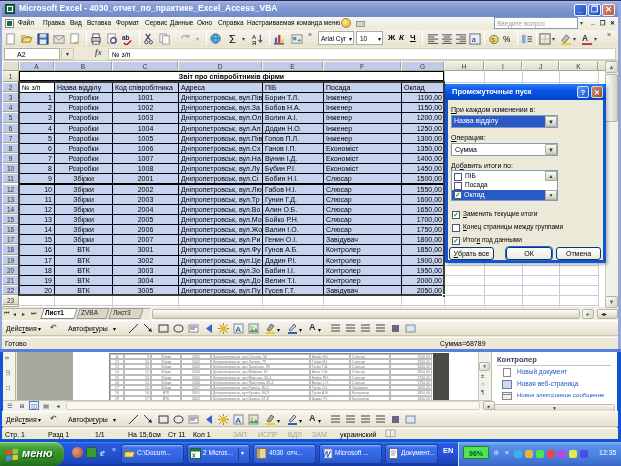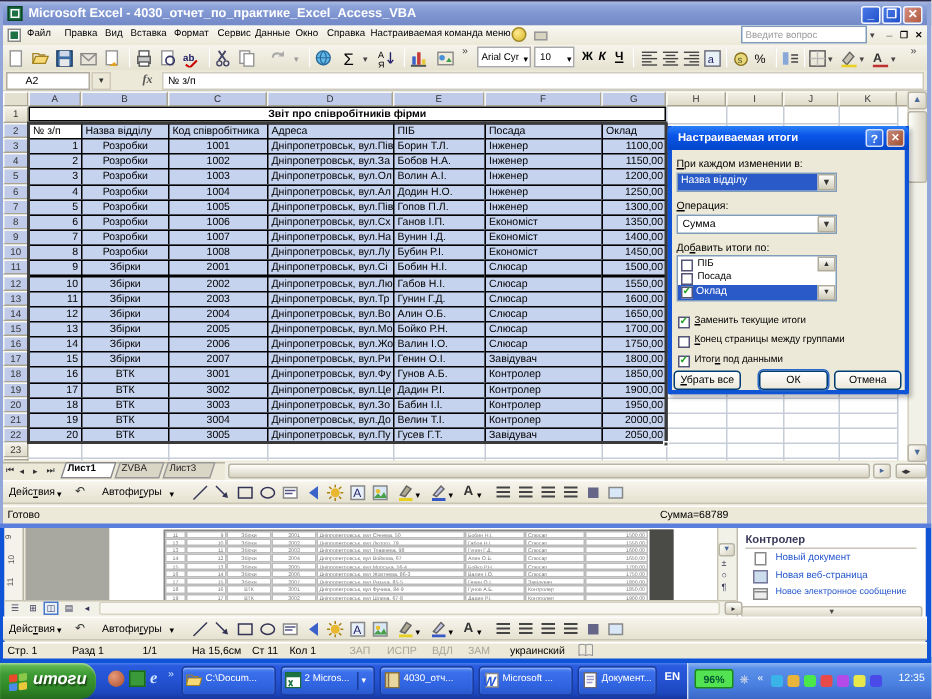--- a/index.html
+++ b/index.html
@@ -493,21 +493,21 @@
     </svg></div>
 <div class="ab" style="left:405px;top:323px;width:11px;height:11px;"><svg width="11" height="11">
       <rect x="1" y="2" width="9" height="7" fill="#d8e8f8" stroke="#888"></rect>
     </svg></div>
 <div class="ab" style="left:2px;top:337px;width:616px;height:12px;background:#ece9d8;border-top:1px solid #fff;"></div>
 <div class="ab t7" style="left:5px;top:339px;">Готово</div>
 <div class="ab t7" style="left:440px;top:339px;">Сумма=68789</div>
 <div class="ab" style="left:0;top:349px;width:621px;height:3px;background:#5a7edc;"></div>
 <div class="ab" style="left:445px;top:84px;width:161px;height:179px;background:#ece9d8;border:3px solid #0f53d7;border-top:none;border-radius:0 0 2px 2px;box-shadow:2px 2px 3px rgba(0,0,0,0.25);"></div>
 <div class="ab" style="left:445px;top:84px;width:161px;height:16px;background:linear-gradient(180deg,#2a80f8 0%,#0a55e8 40%,#0347cc 90%);border-radius:4px 4px 0 0;"></div>
-<div class="ab" style="left:452px;top:87px;color:#fff;font-weight:bold;font-size:7.5px;white-space:nowrap;">Настраиваемая итоги</div>
+<div class="ab" style="left:452px;top:87px;color:#fff;font-weight:bold;font-size:7.5px;white-space:nowrap;">Промежуточные пуск</div>
 <div class="ab" style="left:577px;top:86px;width:12px;height:12px;background:linear-gradient(135deg,#5a9af8,#2058d8);border:1px solid #d0e0ff;border-radius:2px;color:#fff;font-size:8px;font-weight:bold;text-align:center;line-height:11px;">?</div>
 <div class="ab" style="left:591px;top:86px;width:12px;height:12px;background:linear-gradient(135deg,#c88878,#a05030);border:1px solid #e8d0c8;border-radius:2px;color:#fff;font-size:7px;font-weight:bold;text-align:center;line-height:11px;">✕</div>
 <div class="ab t7" style="left:451px;top:105px;"><span style="text-decoration:underline">П</span>ри каждом изменении в:</div>
 <div class="ab" style="left:451px;top:115px;width:107px;height:13px;background:#fff;border:1px solid #7f9db9;"></div>
 <div class="ab" style="left:452px;top:116px;width:93px;height:11px;background:#2a5ac8;color:#fff;font-size:7px;line-height:10px;padding-left:2px;">Назва відділу</div>
 <div class="ab" style="left:545px;top:116px;width:12px;height:11px;background:linear-gradient(180deg,#fdfdfb,#d0ccb8);border:1px solid #b0ac9c;border-radius:1px;text-align:center;font-size:6px;line-height:10px;color:#333;">▼</div>
 <div class="ab t7" style="left:451px;top:133px;"><span style="text-decoration:underline">О</span>перация:</div>
 <div class="ab" style="left:451px;top:143px;width:107px;height:13px;background:#fff;border:1px solid #7f9db9;"><span style="font-size:7px;line-height:12px;padding-left:3px;">Сумма</span></div>
 <div class="ab" style="left:545px;top:144px;width:12px;height:11px;background:linear-gradient(180deg,#fdfdfb,#d0ccb8);border:1px solid #b0ac9c;border-radius:1px;text-align:center;font-size:6px;line-height:10px;color:#333;">▼</div>
 <div class="ab t7" style="left:451px;top:161px;">До<span style="text-decoration:underline">б</span>авить итоги по:</div>
@@ -729,21 +729,21 @@
 <div class="ab" style="left:0;top:442px;width:621px;height:24px;background:linear-gradient(180deg,#4a7cf0 0%,#2a5ade 8%,#2453d4 45%,#1c46bc 85%,#15379e 100%);"></div>
 <div class="ab" style="left:0;top:442px;width:64px;height:24px;background:linear-gradient(180deg,#6cbf5a 0%,#3f9c34 30%,#2f8726 70%,#256d1e 100%);border-radius:0 10px 10px 0;box-shadow:inset 0 1px 1px rgba(255,255,255,0.4);"></div>
 <div class="ab" style="left:5px;top:447px;width:14px;height:14px;"><svg width="14" height="14" viewBox="0 0 14 14">
       <g transform="skewY(-6)">
         <rect x="1" y="3" width="5.5" height="5" rx="1" fill="#e84a2a"></rect>
         <rect x="7.5" y="3" width="5.5" height="5" rx="1" fill="#8ac84a"></rect>
         <rect x="1" y="9" width="5.5" height="5" rx="1" fill="#4a8ae8"></rect>
         <rect x="7.5" y="9" width="5.5" height="5" rx="1" fill="#e8c83a"></rect>
       </g>
     </svg></div>
-<div class="ab" style="left:22px;top:447px;color:#fff;font-weight:bold;font-style:italic;font-size:11px;text-shadow:1px 1px 1px rgba(0,0,0,0.5);">итоги</div>
+<div class="ab" style="left:22px;top:447px;color:#fff;font-weight:bold;font-style:italic;font-size:11px;text-shadow:1px 1px 1px rgba(0,0,0,0.5);">меню</div>
 <div class="ab" style="left:72px;top:447px;width:11px;height:11px;border-radius:50%;background:radial-gradient(circle at 35% 35%,#e89a7a,#a84a2a);"></div>
 <div class="ab" style="left:86px;top:447px;width:11px;height:11px;background:#3a9a3a;border:1px solid #1a6a1a;"></div>
 <div class="ab" style="left:100px;top:446px;color:#cfe4ff;font-size:11px;font-weight:bold;font-style:italic;font-family:'Liberation Serif',serif;">e</div>
 <div class="ab" style="left:112px;top:446px;color:#cfe4ff;font-size:7px;">»</div>
 <div class="ab" style="left:121px;top:444px;width:63px;height:20px;background:linear-gradient(180deg,#5a8df6 0%,#3a6eea 20%,#2f63e0 70%,#2858cc 100%);border:1px solid #1a3c9c;border-radius:3px;box-shadow:inset 0 1px 1px rgba(255,255,255,0.35);"></div>
 <div class="ab" style="left:124px;top:448px;width:11px;height:11px;"><svg width="11" height="11" viewBox="0 0 11 11">
       <path d="M0 9 L1.5 4 H10.5 L9 9 Z" fill="#f7d978" stroke="#a38420" stroke-width="0.7"></path>
       <path d="M0.5 9 V2 H4 L5 3 H8.5" fill="none" stroke="#a38420" stroke-width="0.7"></path>
     </svg></div>
 <div class="ab" style="left:137px;top:449px;color:#fff;font-size:6.5px;white-space:nowrap;overflow:hidden;width:43px;">C:\Docum...</div>

